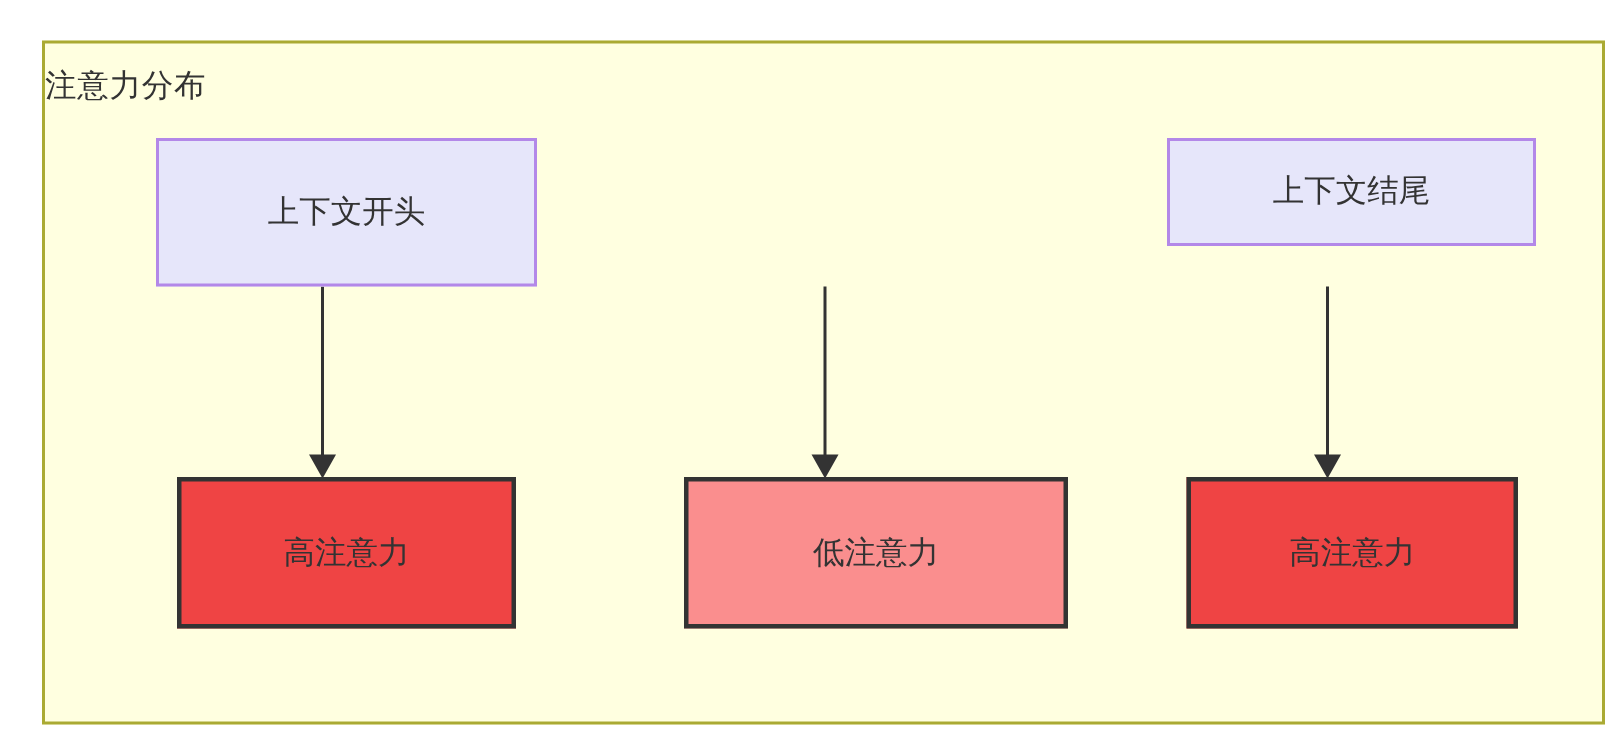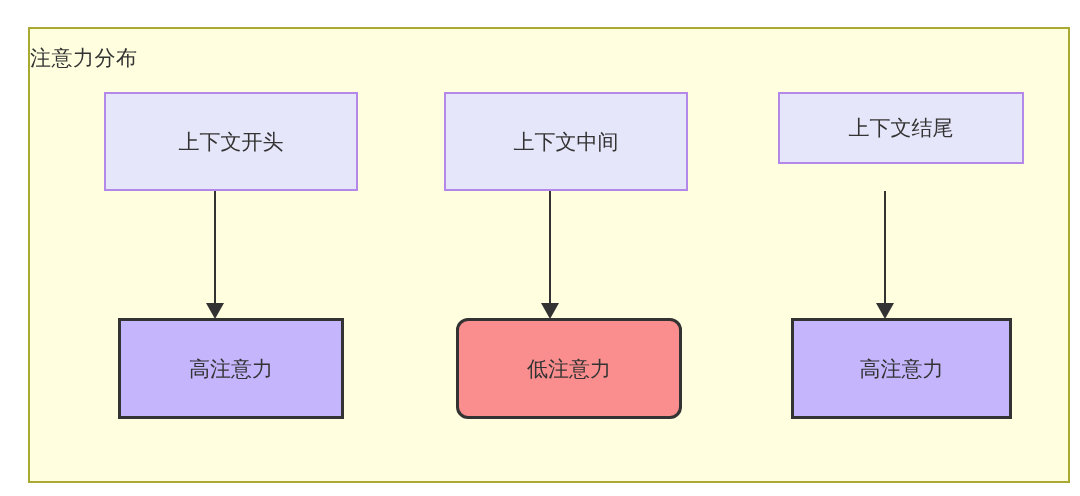--- a/index.html
+++ b/index.html
@@ -66,35 +66,35 @@
   .node.context {
     background: #e6e6fa;
     border: 2px solid #b388e8;
   }
 
   .node.attn {
     border: 3px solid #333333;
   }
 
   .node.attn.high {
-    background: #c4b5fd;
+    background: #ef4444;
   }
 
   .node.attn.low {
     background: #fa8e8e;
   }
 
   
   #node-ctx-start  { left: 88px;  top: 92px; width: 254px; height: 99px; }
   #node-ctx-middle { left: 428px; top: 92px; width: 244px; height: 99px; }
   #node-ctx-end    { left: 762px; top: 92px; width: 246px; height: 72px; }
 
   
   #node-attn-start  { left: 102px; top: 318px; width: 226px; height: 101px; }
-  #node-attn-middle { left: 440px; top: 318px; width: 226px; height: 101px; border-radius: 12px; }
+  #node-attn-middle { left: 440px; top: 318px; width: 256px; height: 101px; }
   #node-attn-end    { left: 775px; top: 318px; width: 221px; height: 101px; }
 
   
   #edges {
     position: absolute;
     left: 0;
     top: 0;
     width: 1080px;
     height: 496px;
     pointer-events: none;
@@ -128,23 +128,20 @@
     </g>
     <g>
       <line class="edge-line" x1="885" y1="191" x2="885" y2="308"></line>
       <polygon class="edge-head" points="885,319 876,303 894,303"></polygon>
     </g>
   </svg>
 
   <div class="node context" id="node-ctx-start">
     <span>上下文开头</span>
   </div>
-  <div class="node context" id="node-ctx-middle">
-    <span>上下文中间</span>
-  </div>
   <div class="node context" id="node-ctx-end">
     <span>上下文结尾</span>
   </div>
 
   <div class="node attn high" id="node-attn-start">
     <span>高注意力</span>
   </div>
   <div class="node attn low" id="node-attn-middle">
     <span>低注意力</span>
   </div>

